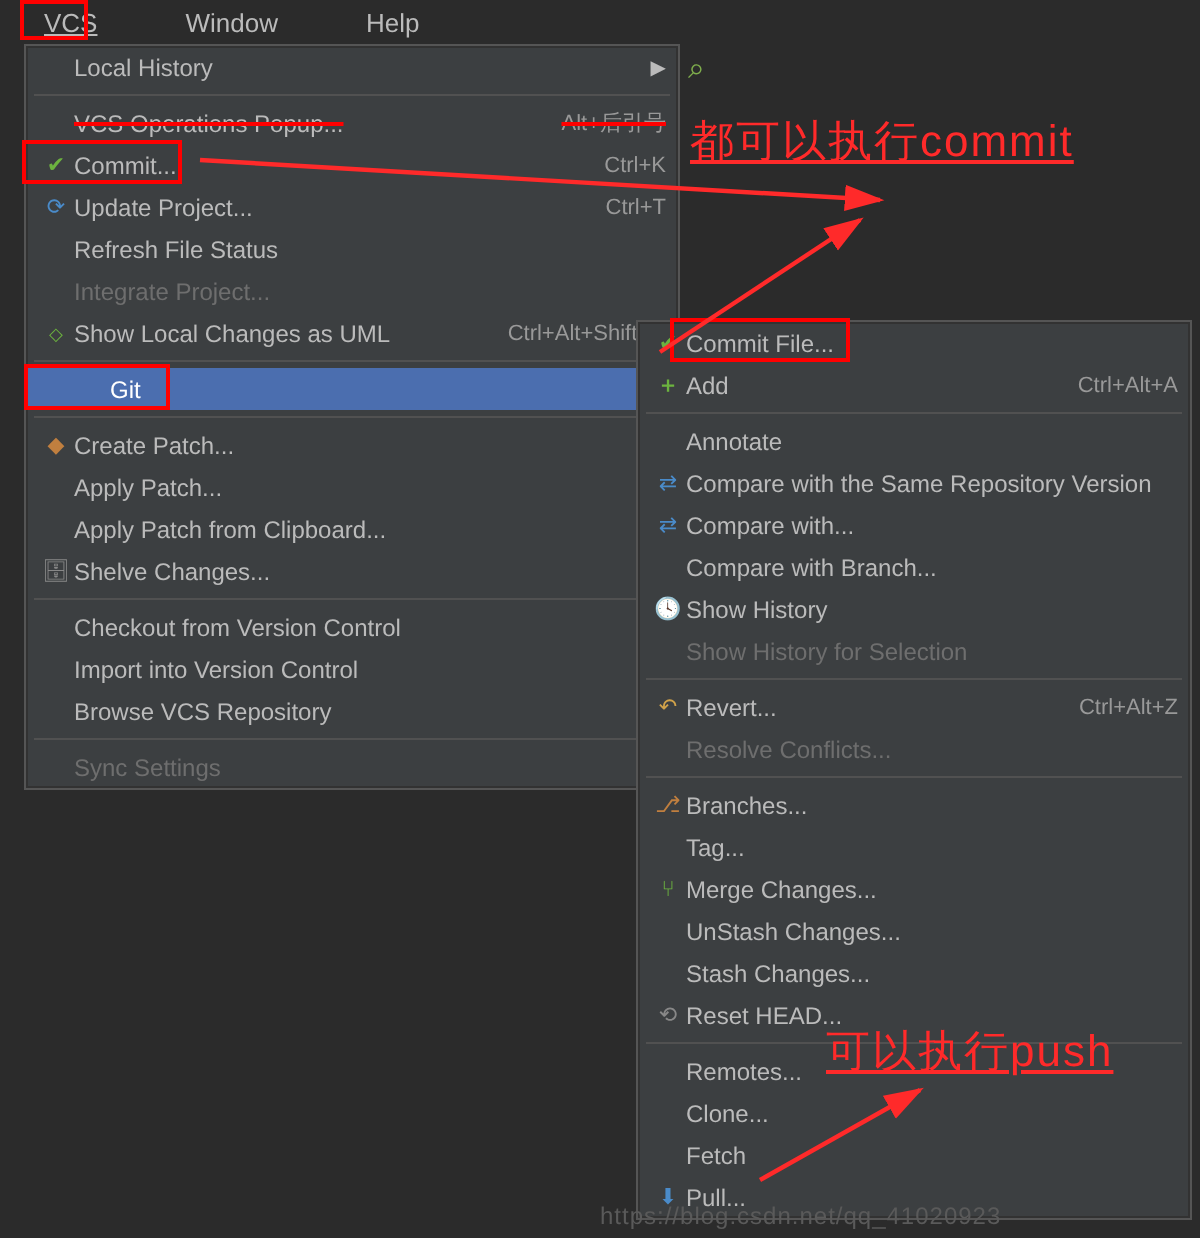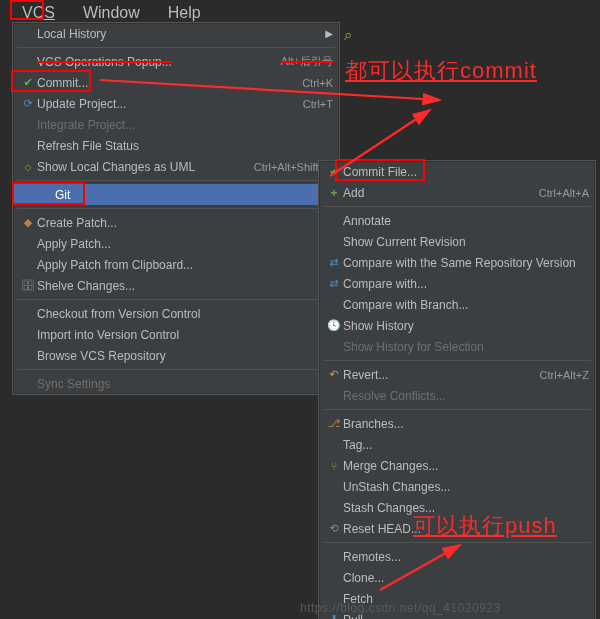--- a/index.html
+++ b/index.html
@@ -7,22 +7,22 @@
     width: 600px; height: 619px;
     background: #2b2b2b;
     font-family: "Segoe UI", Tahoma, sans-serif;
     font-size: 12px;
     color: #bbbbbb;
     position: relative;
     overflow: hidden;
   }
   .menubar {
     position: absolute; left: 10px; top: 2px;
-    display: flex; gap: 4px;
-    font-size: 16px;
+    display: flex; gap: 20px;
+    font-size: 13px;
     color: #bbbbbb;
   }
   .menubar span { padding: 2px 6px; }
   .underline { text-decoration: underline; text-decoration-color: #bbbbbb; }
   .redbox { border: 2px solid #f00; }
   .menu1 {
     position: absolute;
     left: 12px; top: 22px;
     width: 328px;
     background: #3c3f41;
@@ -134,27 +134,27 @@
     <div class="icon" style="color:#6cb33f;">✔</div>
     <div class="label">Commit...</div>
     <div class="shortcut">Ctrl+K</div>
     <div class="redbox" style="position:absolute;left:-2px;top:-2px;width:80px;height:22px;"></div>
   </div>
   <div class="item">
     <div class="icon" style="color:#4a8bc9;">⟳</div>
     <div class="label">Update Project...</div>
     <div class="shortcut">Ctrl+T</div>
   </div>
+  <div class="item">
+    <div class="icon"></div>
+    <div class="label">Refresh File Status</div>
+  </div>
   <div class="item disabled">
     <div class="icon"></div>
     <div class="label">Integrate Project...</div>
-  </div>
-  <div class="item">
-    <div class="icon"></div>
-    <div class="label">Refresh File Status</div>
   </div>
   <div class="item">
     <div class="icon" style="color:#6cb33f;font-size:9px;">◇</div>
     <div class="label">Show Local Changes as UML</div>
     <div class="shortcut">Ctrl+Alt+Shift+D</div>
   </div>
   <div class="sep"></div>
   <div class="item highlight" style="position:relative;padding-left:24px;">
     <div class="icon"></div>
     <div class="label">Git</div>
@@ -210,24 +210,20 @@
   </div>
   <div class="item">
     <div class="icon" style="color:#6cb33f;font-weight:bold;">＋</div>
     <div class="label">Add</div>
     <div class="shortcut">Ctrl+Alt+A</div>
   </div>
   <div class="sep"></div>
   <div class="item">
     <div class="icon"></div>
       <div class="label">Annotate</div>
-  </div>
-  <div class="item">
-    <div class="icon"></div>
-      <div class="label">Show Current Revision</div>
   </div>
   <div class="item">
     <div class="icon" style="color:#4a8bc9;">⇄</div>
     <div class="label">Compare with the Same Repository Version</div>
   </div>
   <div class="item">
     <div class="icon" style="color:#4a8bc9;">⇄</div>
     <div class="label">Compare with...</div>
   </div>
   <div class="item">

